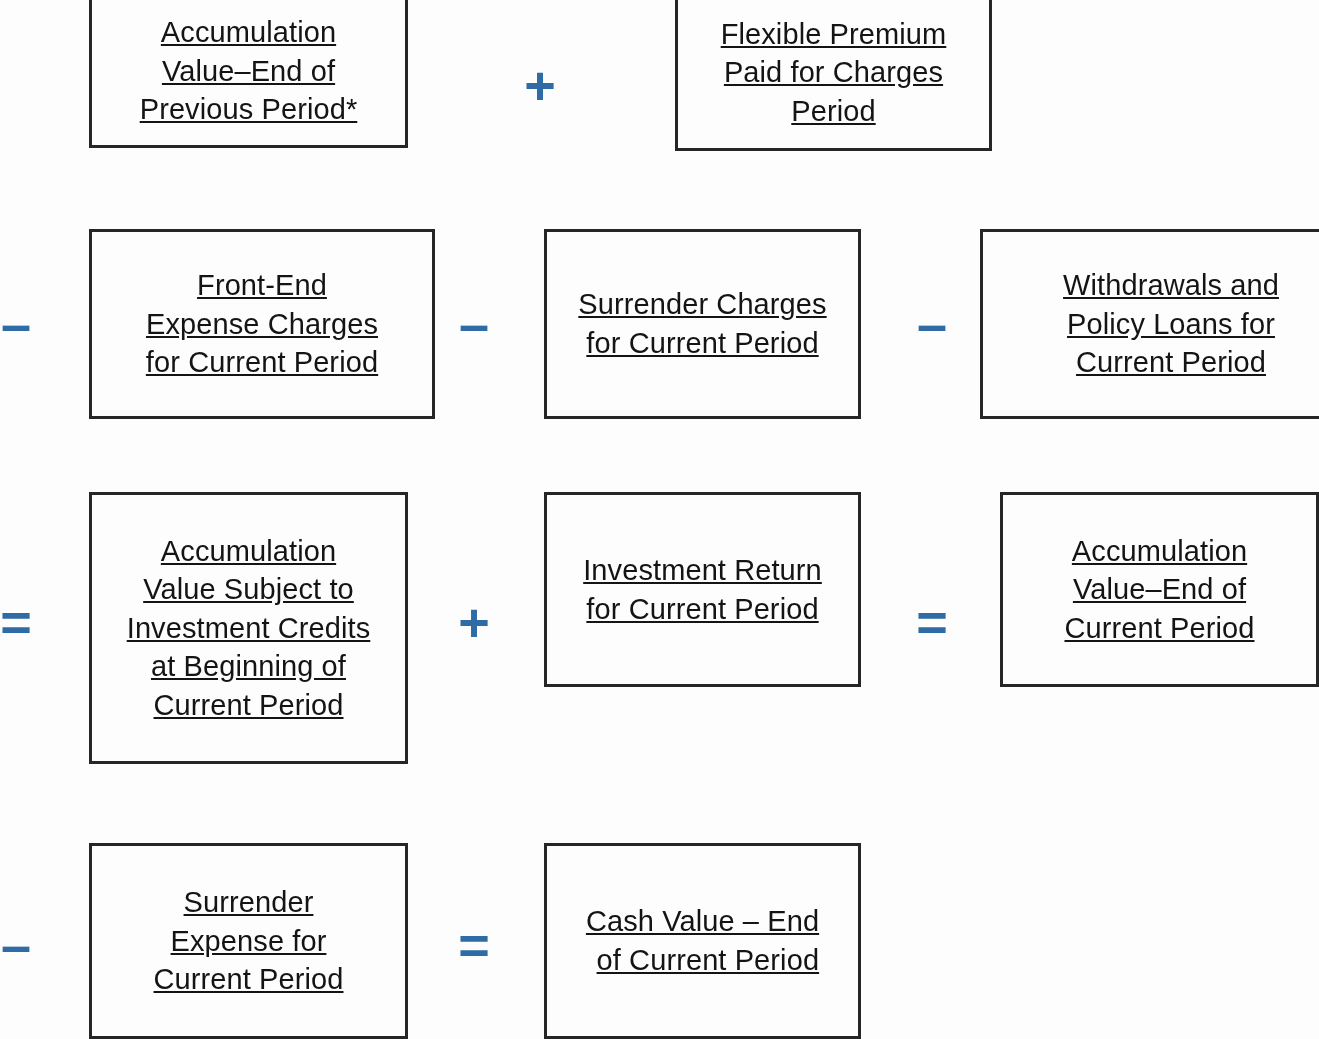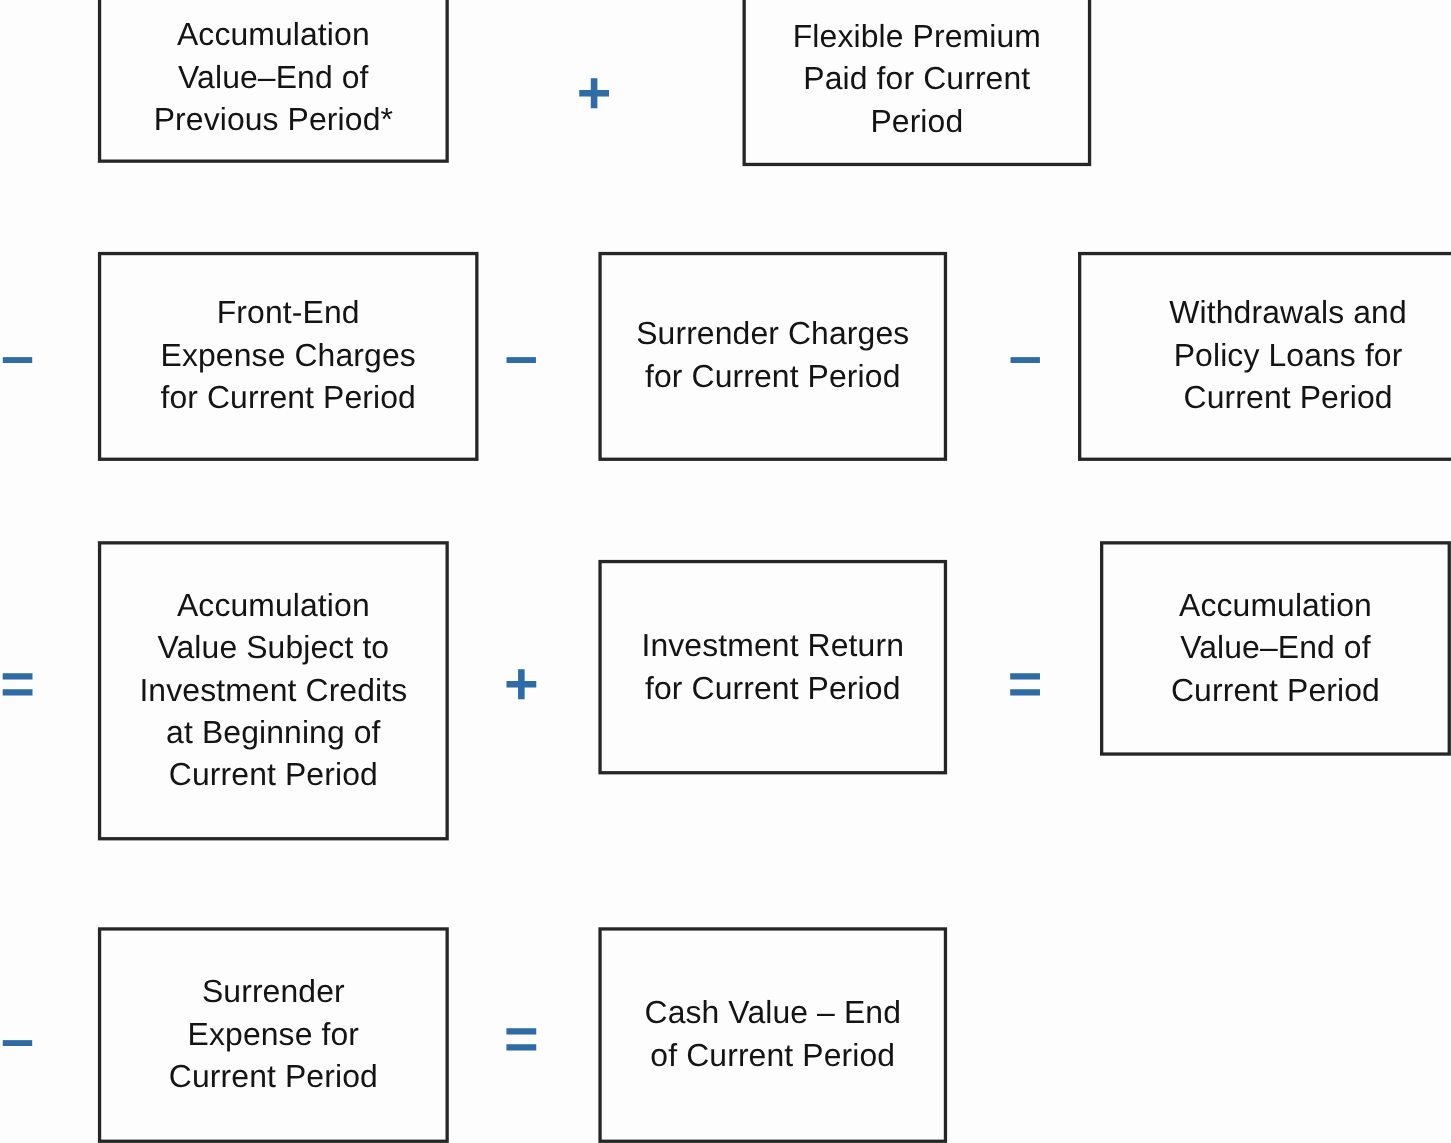--- a/index.html
+++ b/index.html
@@ -25,20 +25,21 @@
     justify-content: center;
     text-align: center;
   }
   .box .label {
     font-size: 29px;
     line-height: 1.33;
     color: #141414;
     letter-spacing: 0.1px;
     padding: 0 8px;
     white-space: pre-line;
+    text-decoration: underline;
   }
   .op {
     position: absolute;
     color: #2f6ca5;
     font-size: 54px;
     font-weight: 700;
     line-height: 1;
     font-family: "Liberation Sans", sans-serif;
     display: flex;
     align-items: center;
@@ -56,21 +57,21 @@
 Value–End of
 Previous Period*</span>
   </div>
 
   <div class="op" style="left:514px; top:59px; width:52px; height:52px;">
     <span>+</span>
   </div>
 
   <div class="box" style="left:675px; top:-6px; width:317px; height:157px;">
     <span class="label">Flexible Premium
-Paid for Current
+Paid for Charges
 Period</span>
   </div>
 
   <div class="op" style="left:-10px; top:298px; width:52px; height:52px;">
     <span>–</span>
   </div>
 
   <div class="box" style="left:89px; top:229px; width:346px; height:190px;">
     <span class="label">Front-End
 Expense Charges
@@ -105,21 +106,21 @@
 Value Subject to
 Investment Credits
 at Beginning of
 Current Period</span>
   </div>
 
   <div class="op" style="left:448px; top:596px; width:52px; height:52px;">
     <span>+</span>
   </div>
 
-  <div class="box" style="left:544px; top:509px; width:317px; height:195px;">
+  <div class="box" style="left:544px; top:492px; width:317px; height:195px;">
     <span class="label">Investment Return
 for Current Period</span>
   </div>
 
   <div class="op" style="left:906px; top:596px; width:52px; height:52px;">
     <span>=</span>
   </div>
 
   <div class="box" style="left:1000px; top:492px; width:319px; height:195px;">
     <span class="label">Accumulation
@@ -134,18 +135,18 @@
   <div class="box" style="left:89px; top:843px; width:319px; height:196px;align-items:center;">
     <span class="label">Surrender
 Expense for
 Current Period</span>
   </div>
 
   <div class="op" style="left:448px; top:919px; width:52px; height:52px;">
     <span>=</span>
   </div>
 
-  <div class="box" style="left:544px; top:843px; width:317px; height:196px;">
+  <div class="box" style="left:544px; top:843px; width:317px; height:196px;text-align:right;">
     <span class="label">Cash Value – End
 of Current Period</span>
   </div>
 
 </div>
 
 </body></html>

